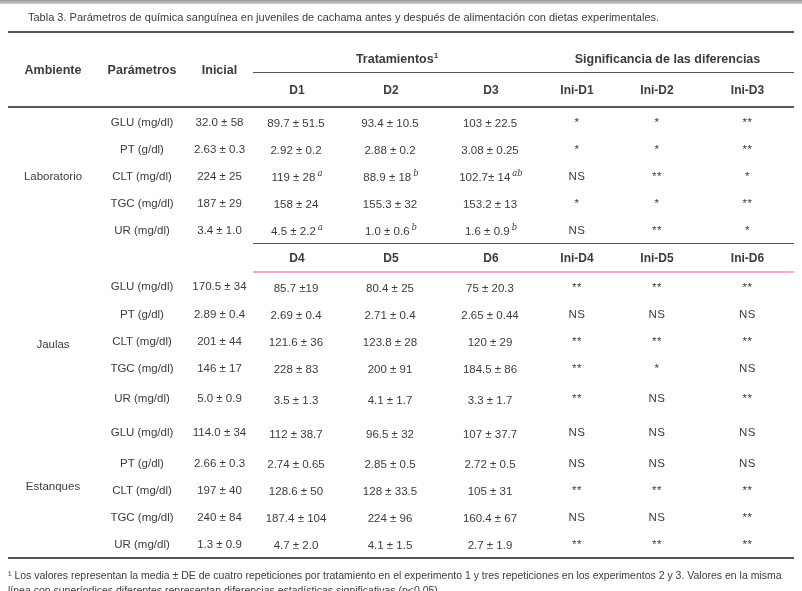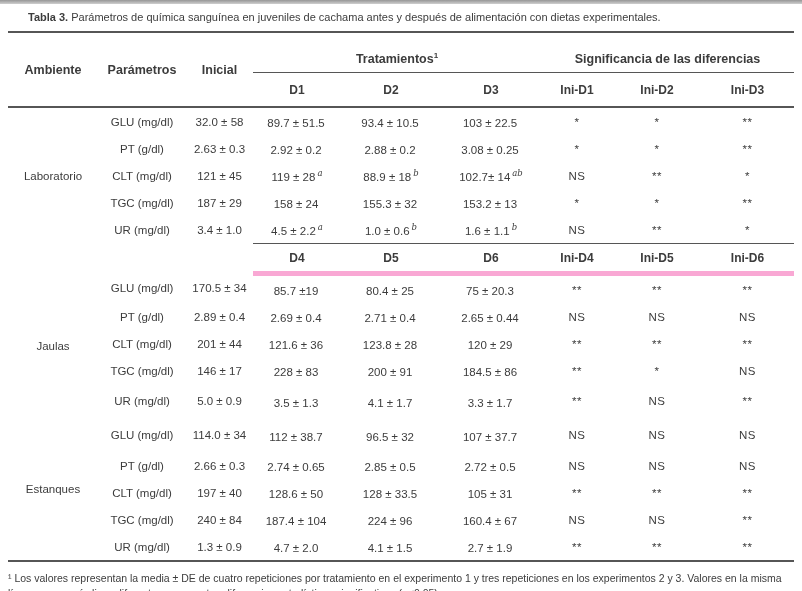--- a/index.html
+++ b/index.html
@@ -3,36 +3,36 @@
 <meta charset="utf-8">
 <style>
   html,body{margin:0;padding:0;}
   body{
     width:802px;height:591px;background:#ffffff;
     font-family:"Liberation Sans",sans-serif;color:#3c3c3c;
     overflow:hidden;position:relative;
   }
   .scan-edge{height:4px;background:linear-gradient(#969696,#cfcfcf);}
   .title{margin:7px 10px 7px 28px;font-size:11px;line-height:1.2;}
-  .title .b{font-weight:bold;}
+  .title .b{font-weight:normal;}
   table.t3{
     border-collapse:collapse;table-layout:fixed;width:786px;margin-left:8px;
     font-size:11.5px;color:#3c3c3c;
   }
   th{font-weight:bold;}
   .h1 > th, .h1 > td{border-top:2px solid #565656;}
   th.grp{border-bottom:1px solid #565656;height:25px;font-size:12.5px;vertical-align:middle;padding-top:13px;}
   th.span2{border-bottom:2px solid #565656;font-size:12.5px;vertical-align:middle;}
   .h2 th{border-bottom:2px solid #565656;height:31px;font-size:12px;vertical-align:middle;}
   td{height:27px;text-align:center;vertical-align:middle;padding:0;}
   td.amb{font-size:11.5px;}
   td.amb-last{border-bottom:2px solid #565656;}
   tr.tall td{height:34px;}
   tr.lastrow td{border-bottom:2px solid #565656;}
-  th.sub{border-top:1px solid #565656;border-bottom:5px solid #f9a8d4;height:25px;font-size:12px;vertical-align:middle;}
+  th.sub{border-top:1px solid #565656;border-bottom:2px solid #f9a8d4;height:25px;font-size:12px;vertical-align:middle;}
   td.nob{border:none;}
   sup.sp{font-size:8.5px;font-style:italic;font-family:"DejaVu Serif",serif;margin-left:2px;}
   sup.hsup{font-size:8px;}
   td.sig{font-size:11.5px;letter-spacing:0.5px;}
   .fn{margin:9px 8px 16px 8px;font-size:10.5px;line-height:1.4;}
 </style>
 </head>
 <body>
 
 <div class="scan-edge"></div>
@@ -86,21 +86,21 @@
       <td>2.63 ± 0.3</td>
       <td><span>2.92 ± 0.2</span><sup class="sp"></sup></td>
       <td><span>2.88 ± 0.2</span><sup class="sp"></sup></td>
       <td><span>3.08 ± 0.25</span><sup class="sp"></sup></td>
       <td class="sig">*</td>
       <td class="sig">*</td>
       <td class="sig">**</td>
     </tr>
     <tr>
       <td>CLT (mg/dl)</td>
-      <td>121 ± 45</td>
+      <td>224 ± 25</td>
       <td><span>119 ± 28</span><sup class="sp">a</sup></td>
       <td><span>88.9 ± 18</span><sup class="sp">b</sup></td>
       <td><span>102.7± 14</span><sup class="sp">ab</sup></td>
       <td class="sig">NS</td>
       <td class="sig">**</td>
       <td class="sig">*</td>
     </tr>
     <tr>
       <td>TGC (mg/dl)</td>
       <td>187 ± 29</td>
@@ -109,21 +109,21 @@
       <td><span>153.2 ± 13</span><sup class="sp"></sup></td>
       <td class="sig">*</td>
       <td class="sig">*</td>
       <td class="sig">**</td>
     </tr>
     <tr>
       <td>UR (mg/dl)</td>
       <td>3.4 ± 1.0</td>
       <td><span>4.5 ± 2.2</span><sup class="sp">a</sup></td>
       <td><span>1.0 ± 0.6</span><sup class="sp">b</sup></td>
-      <td><span>1.6 ± 1.1</span><sup class="sp">b</sup></td>
+      <td><span>1.6 ± 0.9</span><sup class="sp">b</sup></td>
       <td class="sig">NS</td>
       <td class="sig">**</td>
       <td class="sig">*</td>
     </tr>
 
     <tr>
       <td class="nob" colspan="3"></td>
       <th class="sub">D4</th>
       <th class="sub">D5</th>
       <th class="sub">D6</th>

